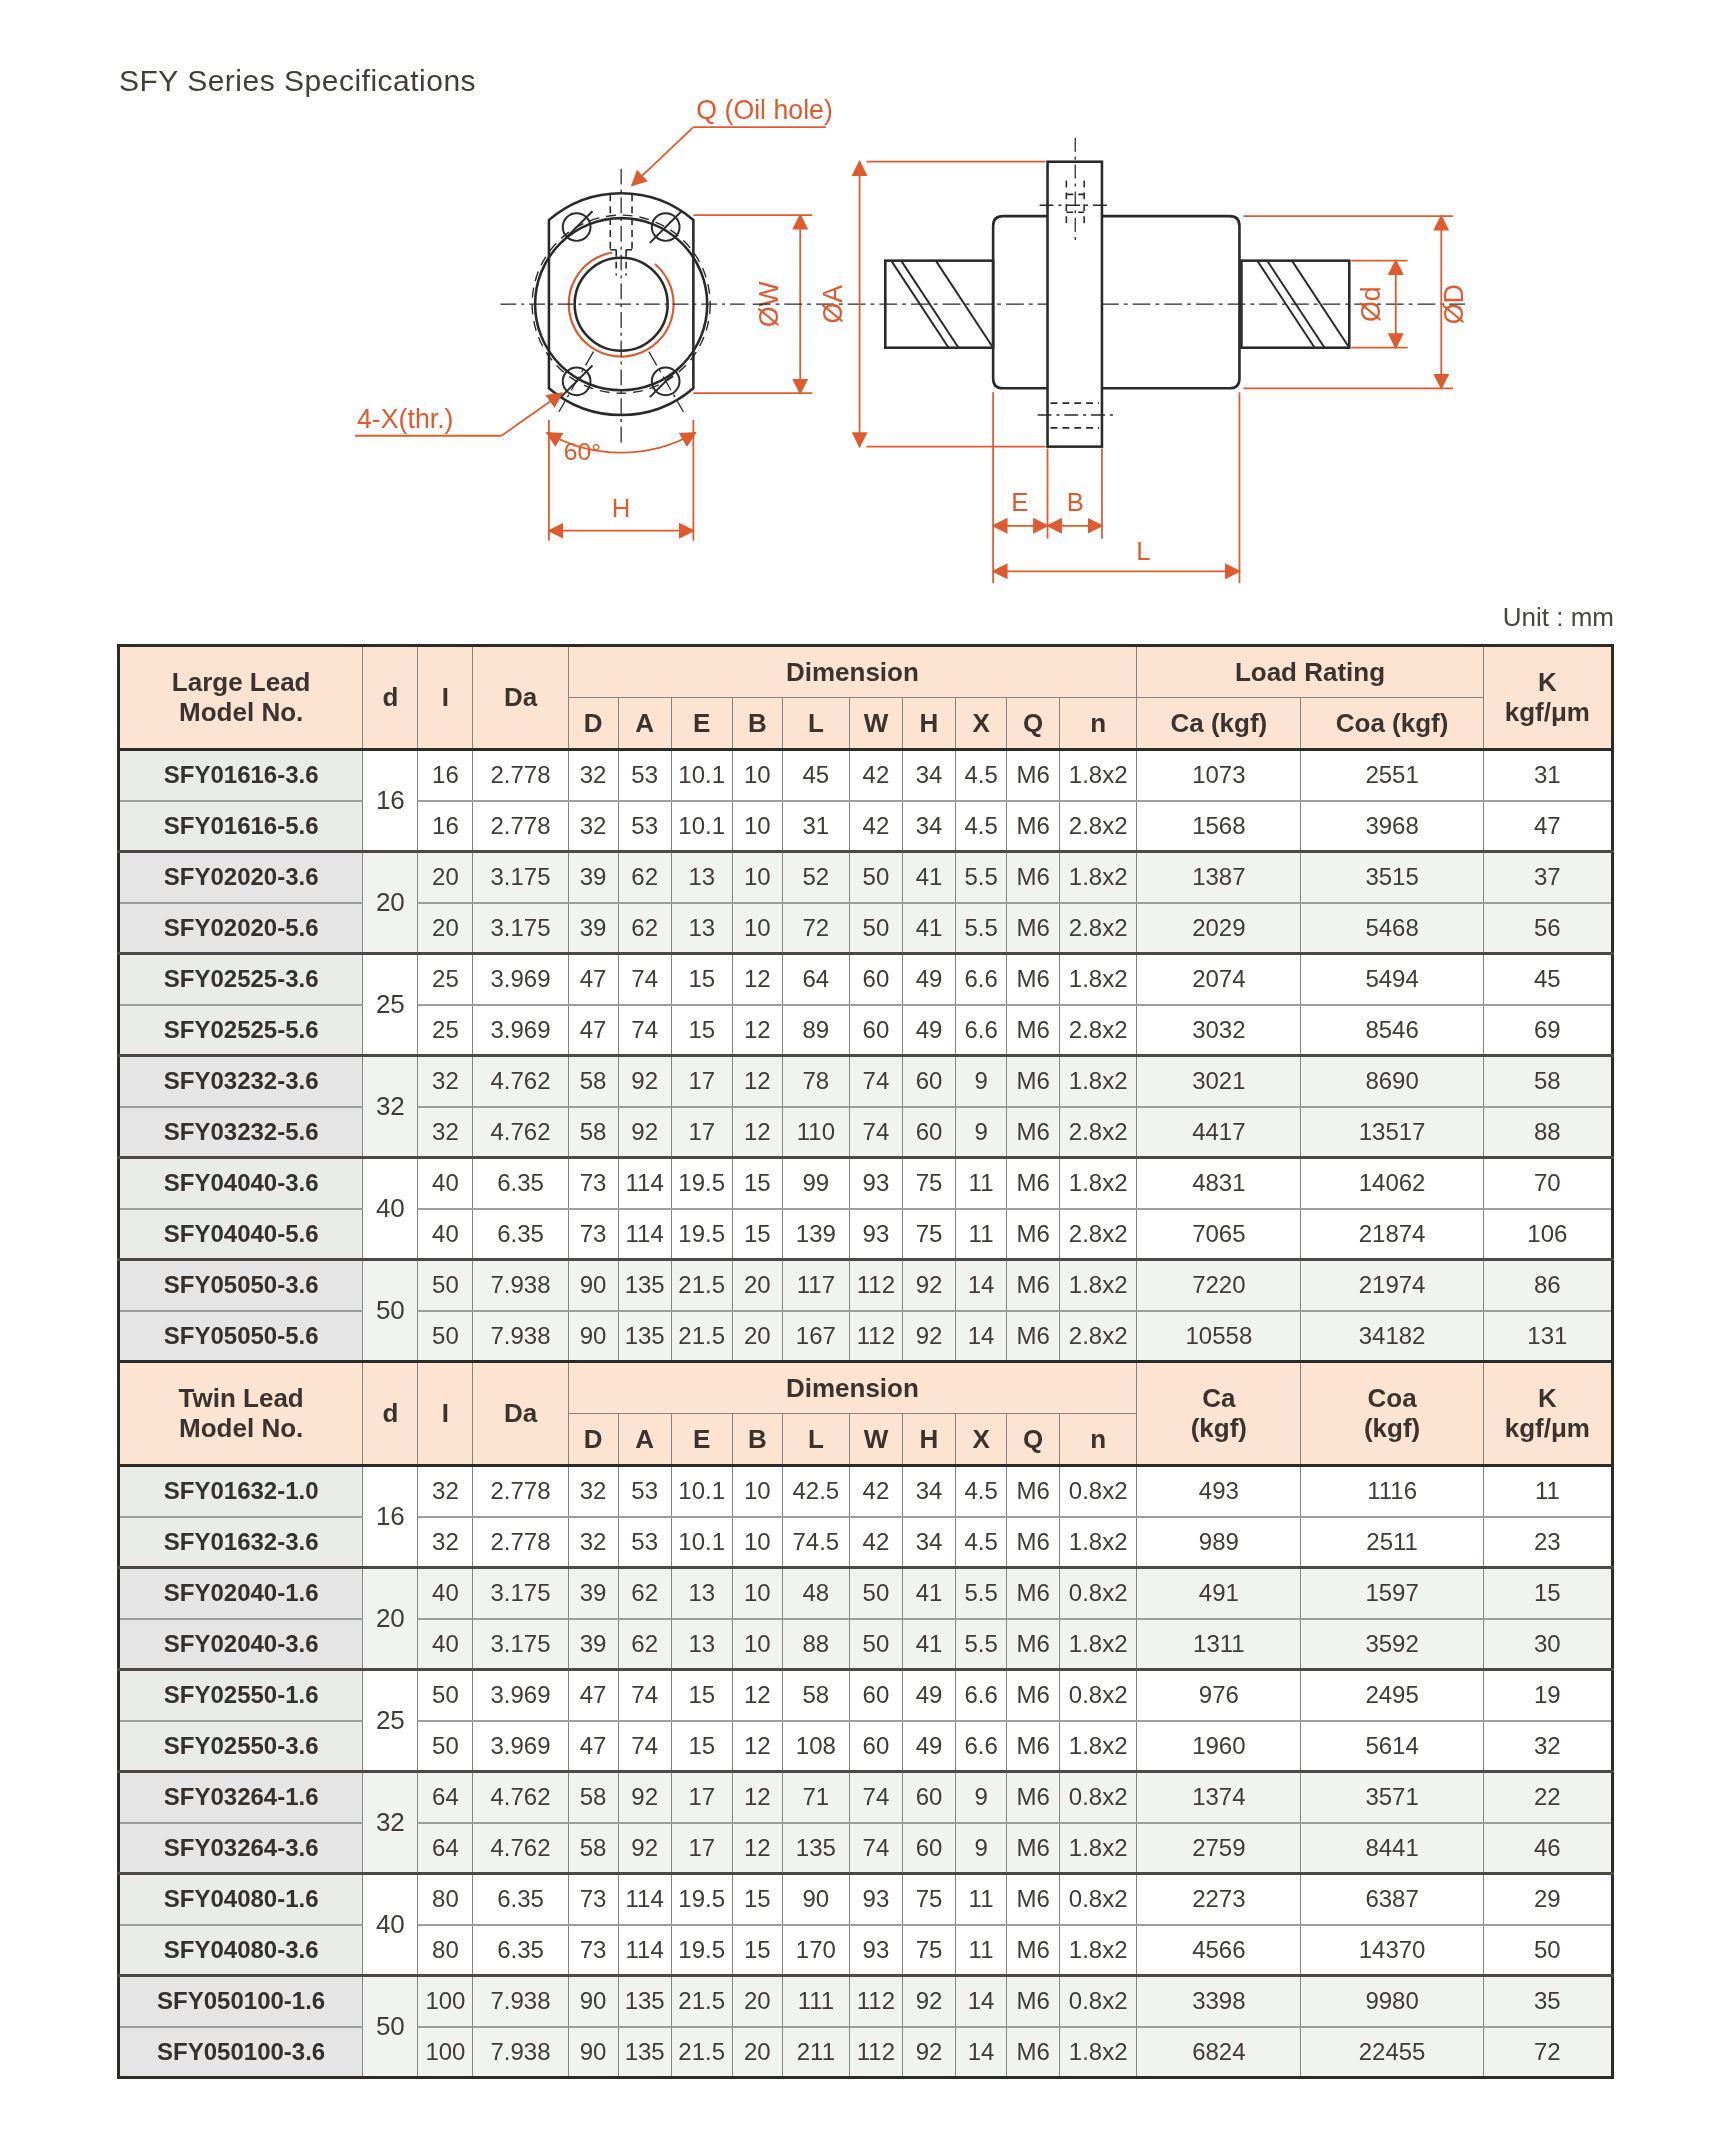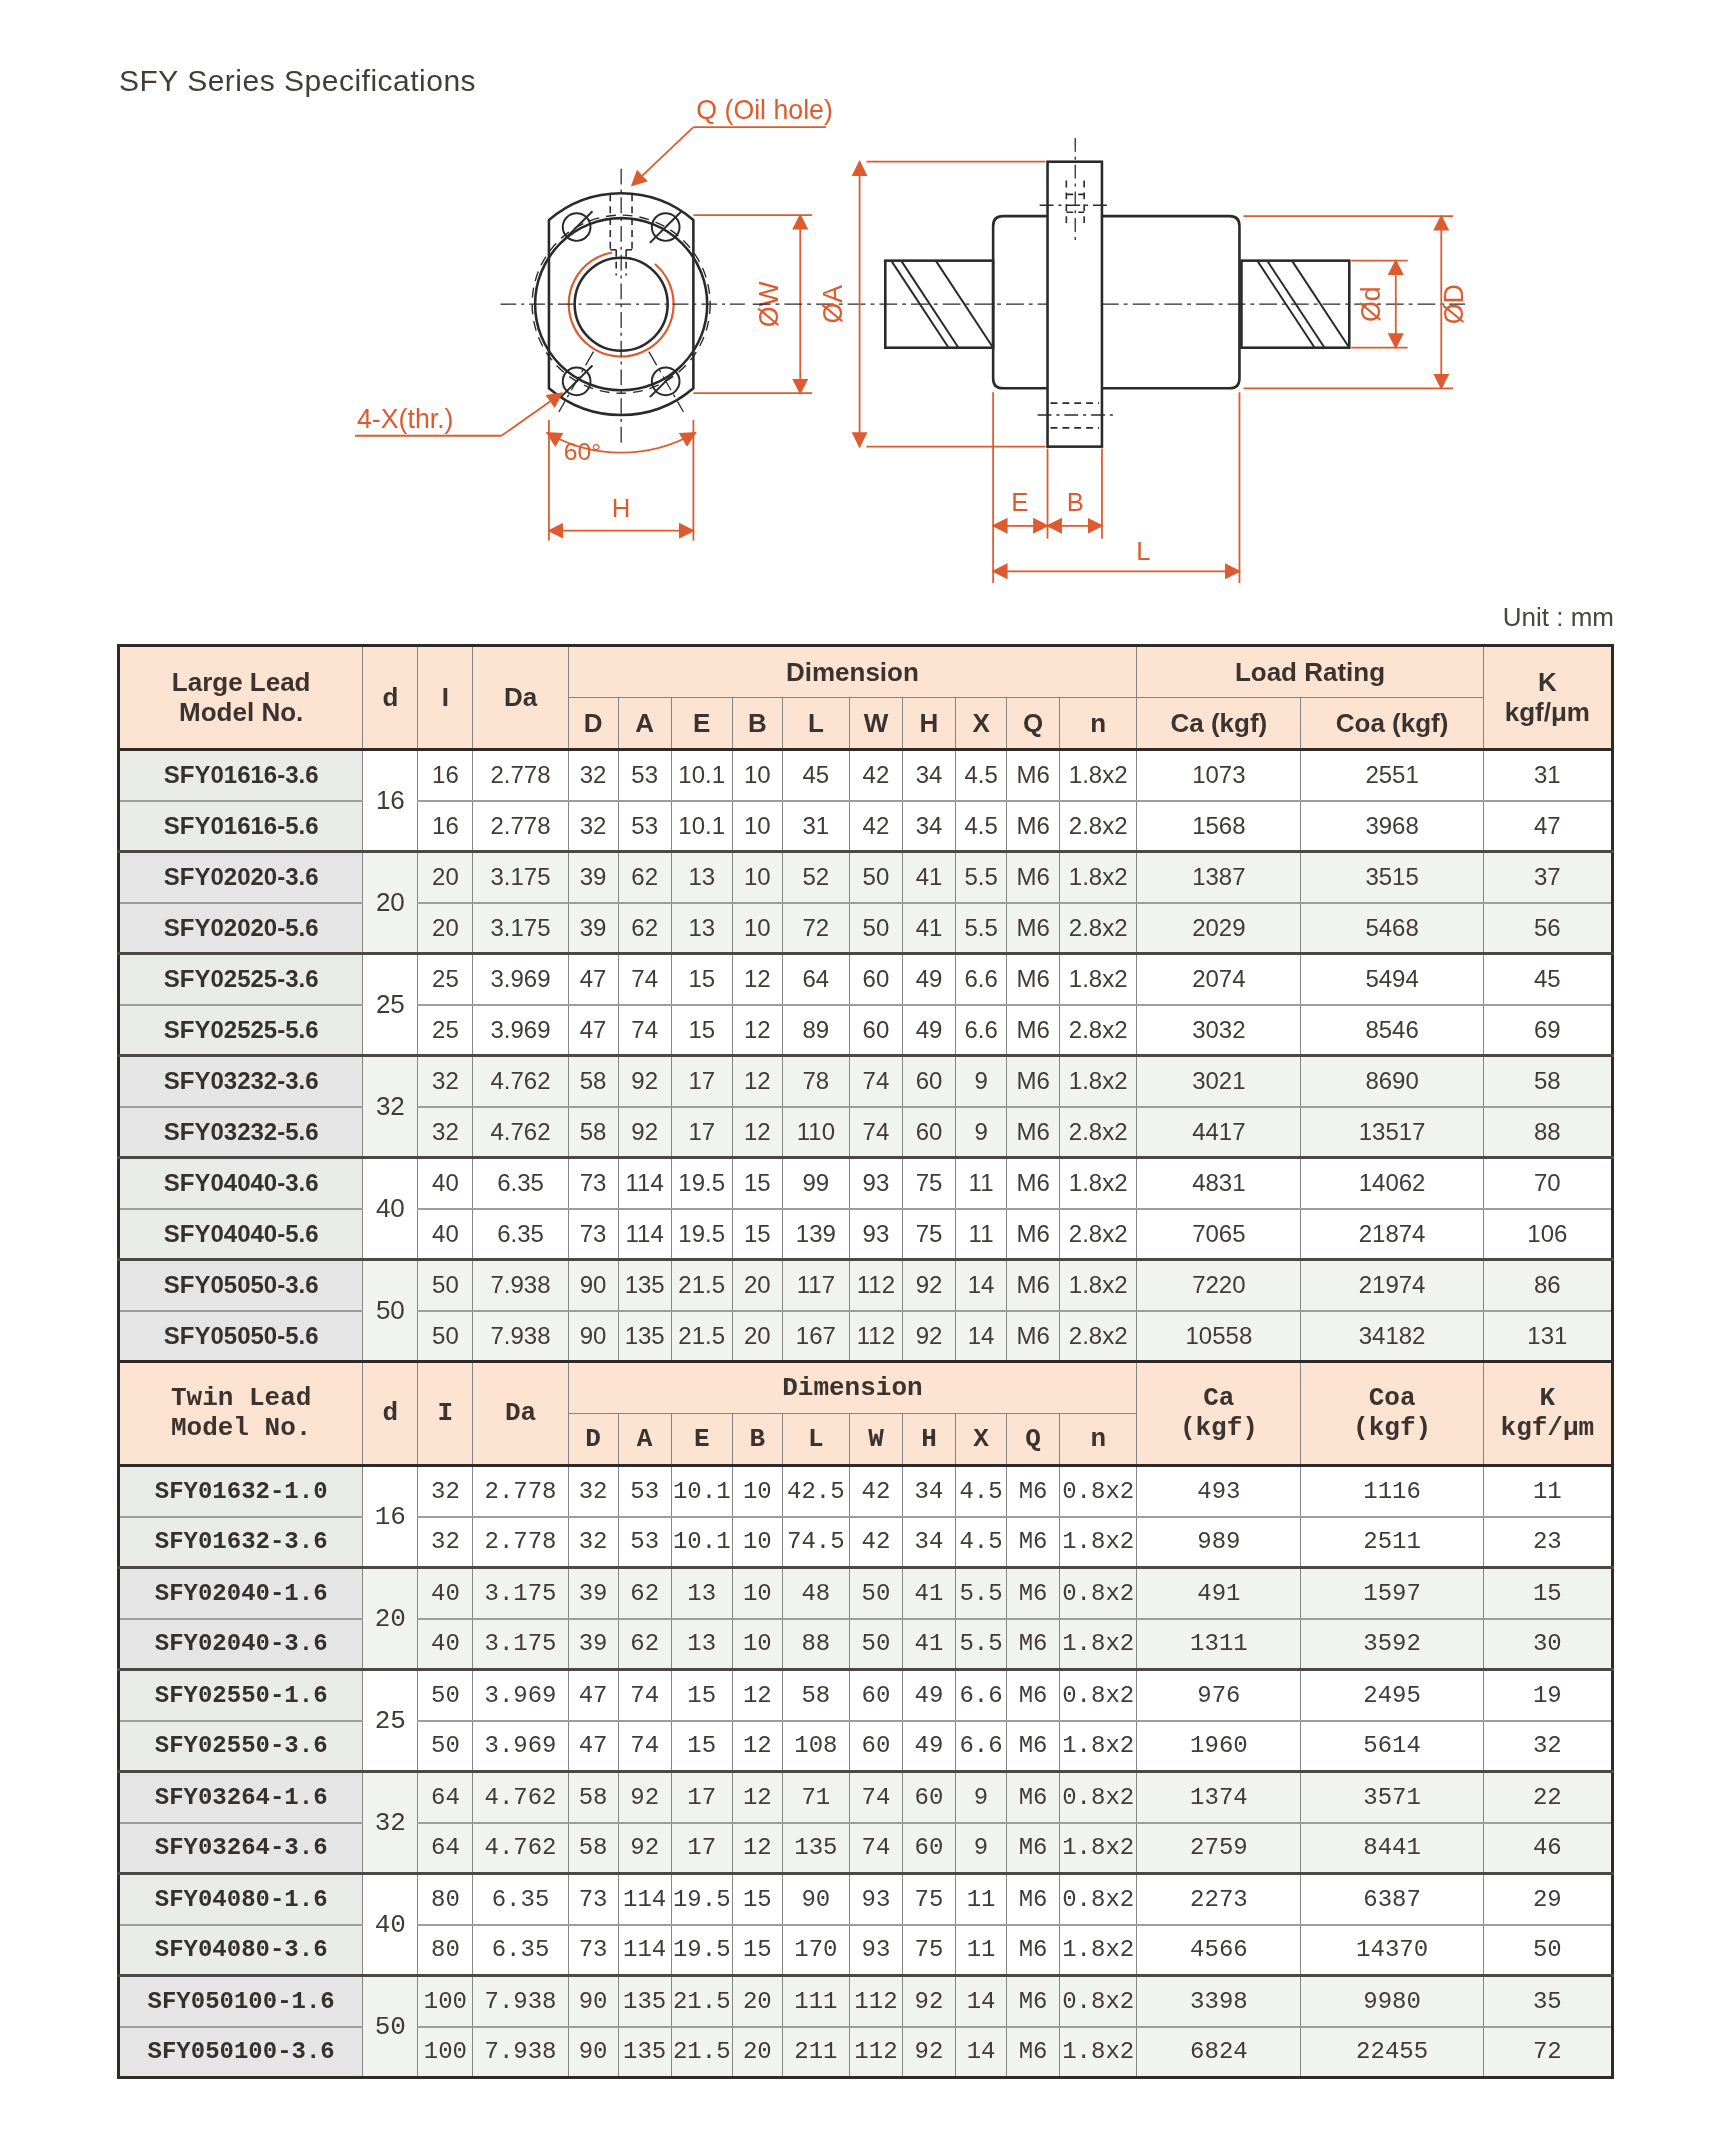--- a/index.html
+++ b/index.html
@@ -2,21 +2,21 @@
 <html><head>
 <meta charset="utf-8">
 <style>
   html,body{margin:0;padding:0;background:#ffffff;}
   body{width:1731px;height:2134px;position:relative;font-family:"Liberation Sans",sans-serif;color:#3c3836;}
   .page-title{position:absolute;left:119px;top:28px;font-size:30px;font-weight:400;color:#433d3a;letter-spacing:0.5px;margin-top:36px;}
   .drawing-wrap{position:absolute;left:119px;top:44px;width:1495px;height:554px;}
   .unit-note{position:absolute;top:602px;left:119px;width:1495px;text-align:right;font-size:26px;color:#4a4644;}
   .spec-tables{position:absolute;left:117px;top:644px;width:1497px;}
   table.spec{border-collapse:collapse;table-layout:fixed;width:1497px;border:3px solid #2d2a27;padding-left:32px;}
-  table.spec.second{margin-top:-3px;font-family:Liberation Mono, monospace;}
+  table.spec.second{margin-top:-3px;}
   .spec th,.spec td{border:1px solid #858583;text-align:center;vertical-align:middle;padding:0;overflow:hidden;white-space:nowrap;}
   .spec thead th{background:#fce3d2;color:#3b332f;font-size:26px;font-weight:600;height:50px;line-height:1.1;}
   .spec thead tr{height:50px;}
   .spec th.hb{border-bottom:3px solid #2d2a27;}
   .spec tbody tr{height:51px;}
   .spec tbody td{font-size:24px;color:#403b38;background:#ffffff;}
   .spec tbody td.model{background:#e9ebe8;font-weight:700;font-size:24px;color:#34302e;margin-left:8px;}
   .spec tbody tr.stripe td{background:#f1f3f0;}
   .spec tbody tr.stripe td.model{background:#e5e5e5;}
   .spec tbody td.dcell{font-size:26px;}

